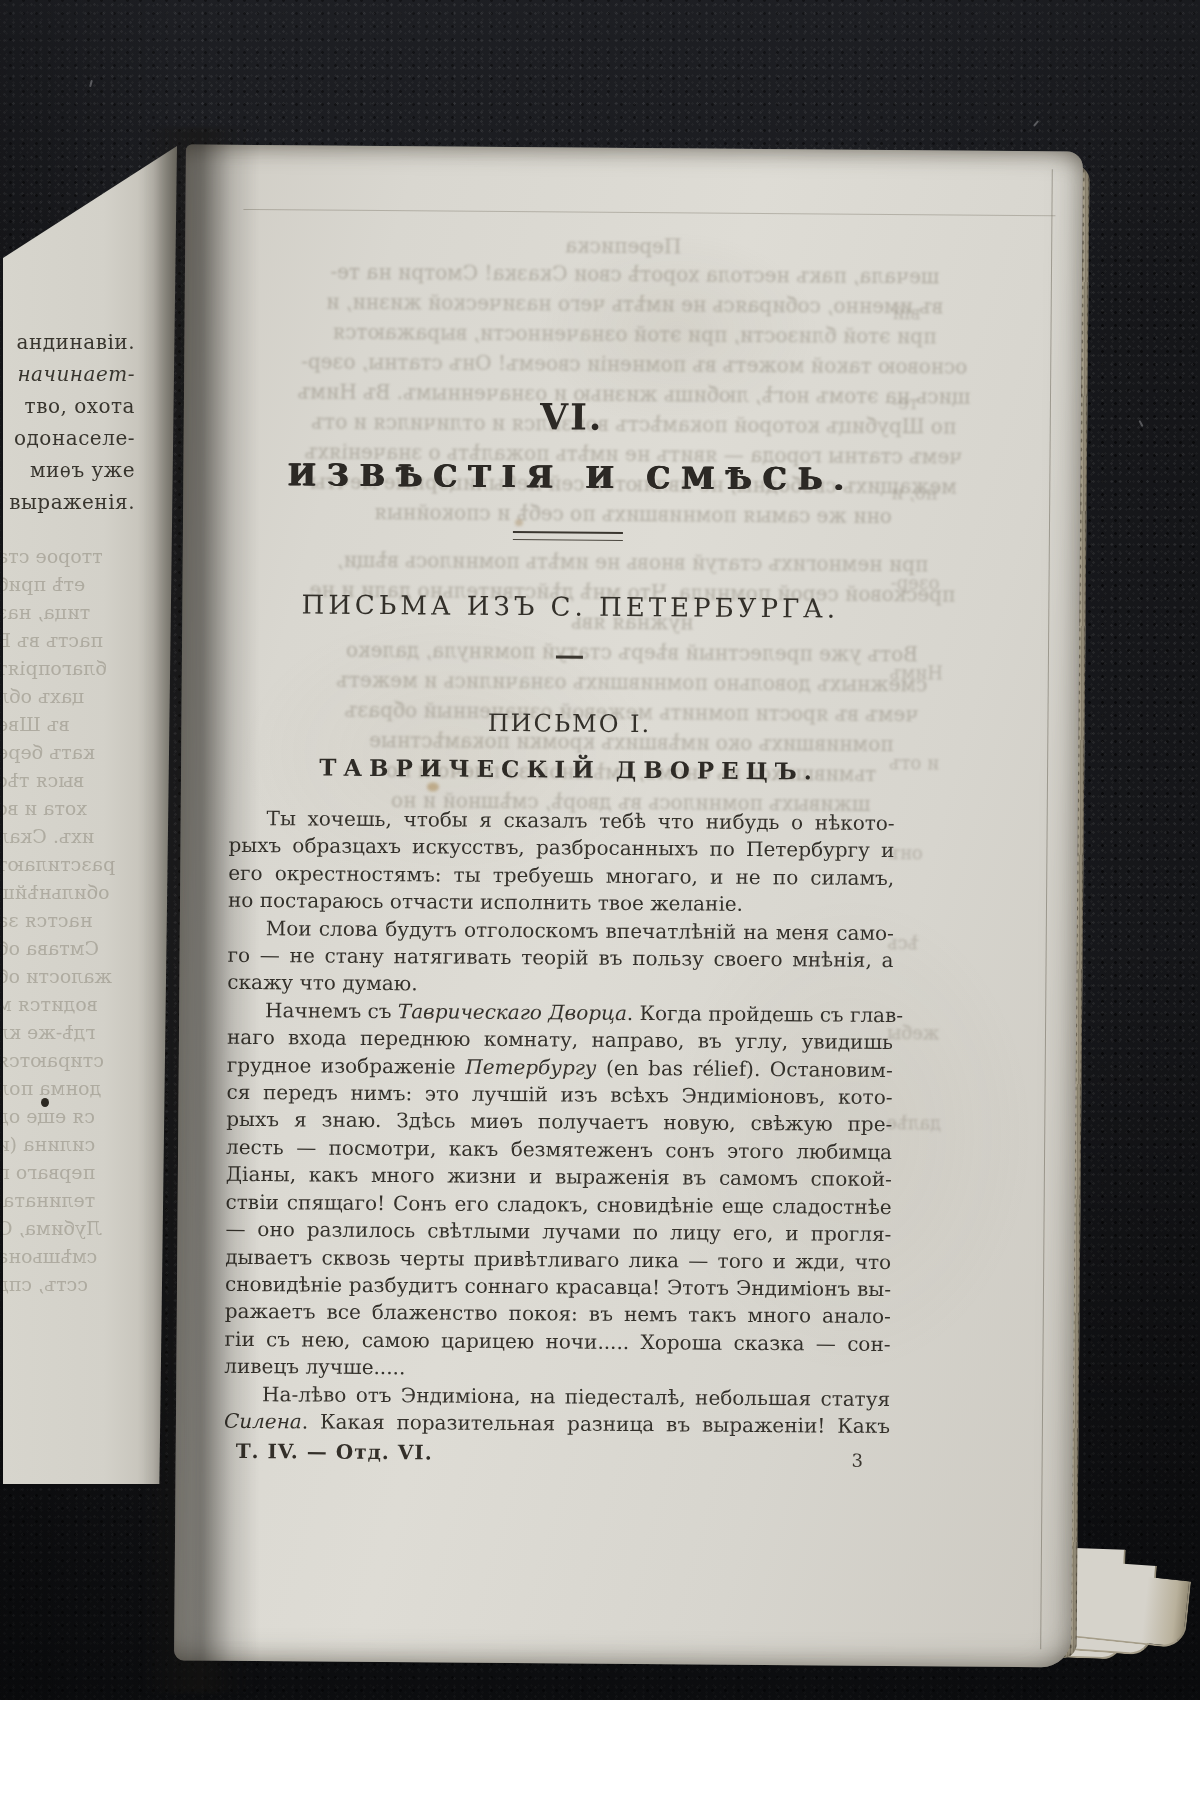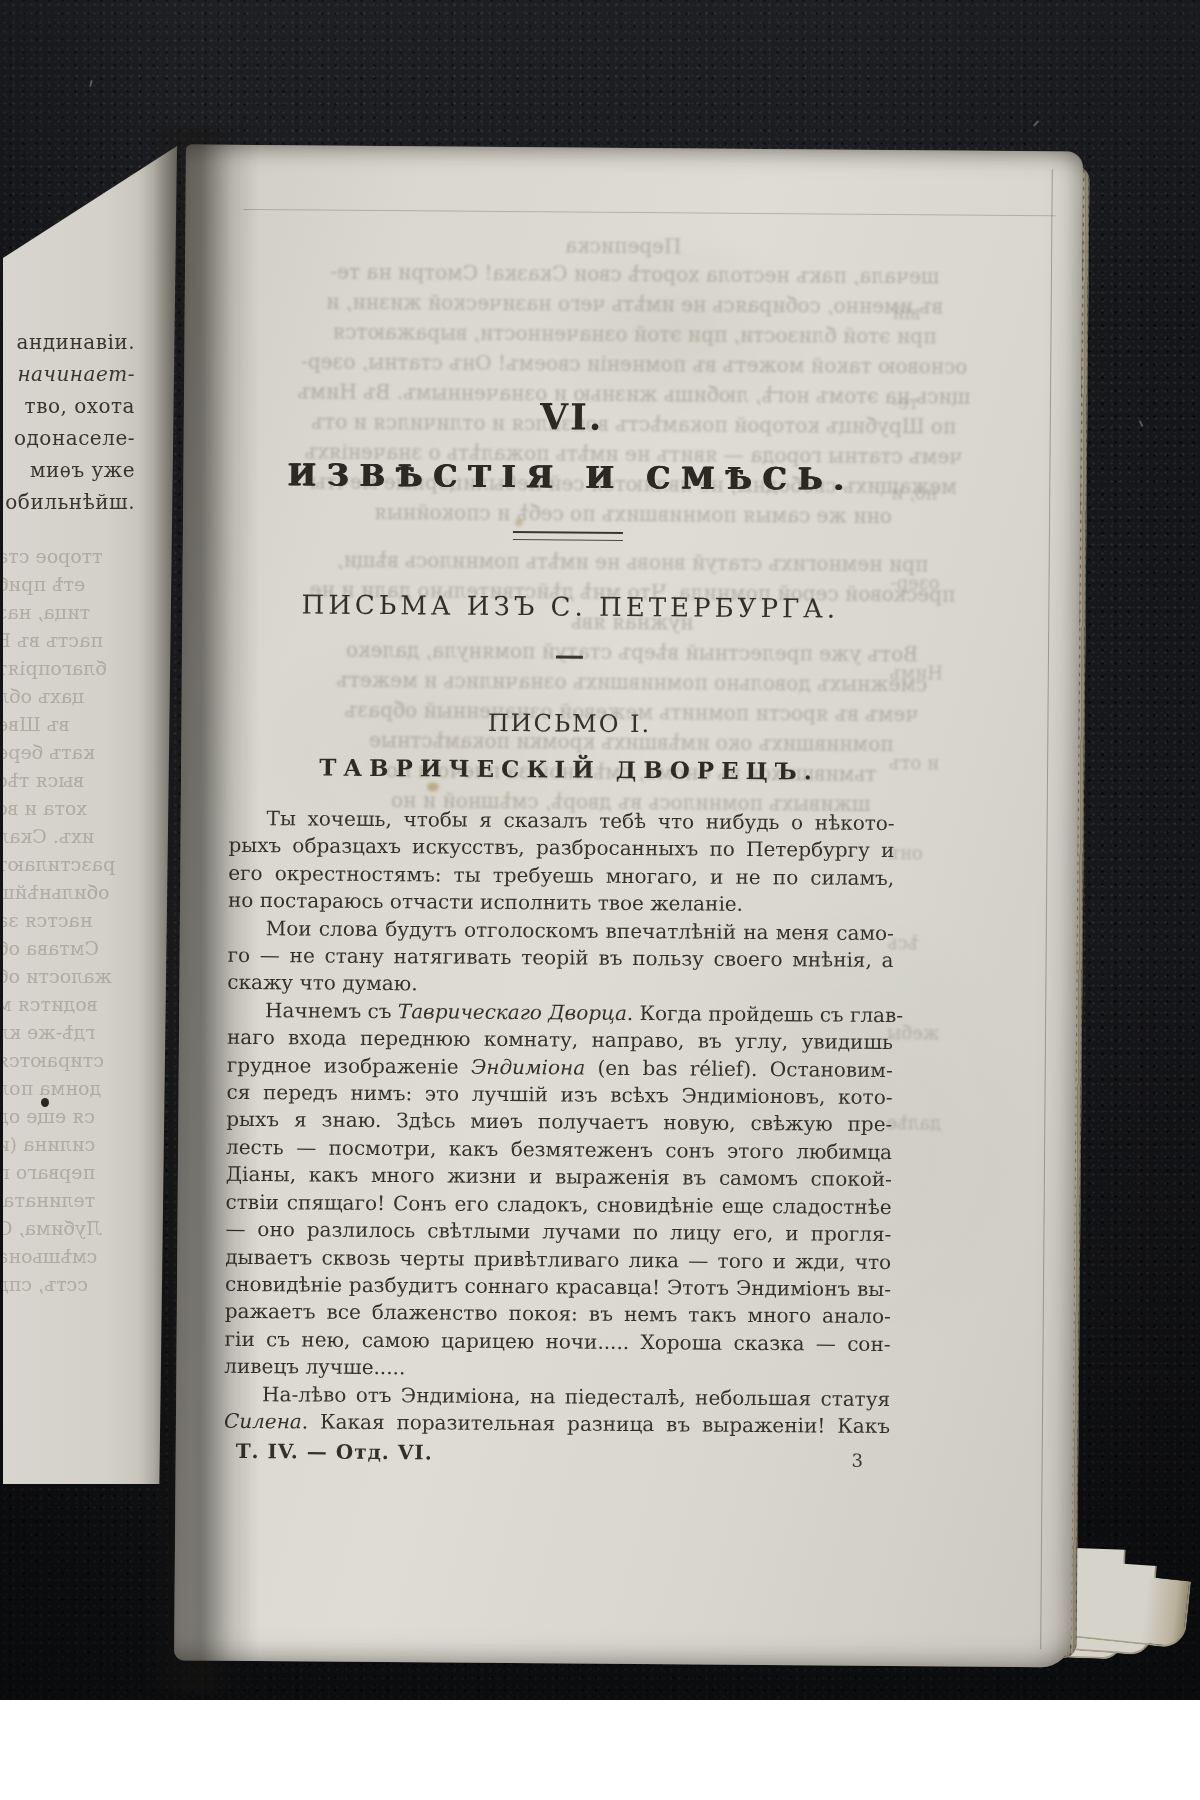--- a/index.html
+++ b/index.html
@@ -123,21 +123,21 @@
       <div class="fe-speck"></div>
     </div>
 
     <div class="left-page">
       <div id="lp-frags">
           <div class="lp-frag" style="top: 330px;">андинавіи.</div>
           <div class="lp-frag" style="top: 362px; font-style: italic;">начинает-</div>
           <div class="lp-frag" style="top: 394px; text-align: right;">тво, охота</div>
           <div class="lp-frag" style="top: 426px;">одонаселе-</div>
           <div class="lp-frag" style="top: 458px;">миѳъ уже</div>
-          <div class="lp-frag" style="top: 490px;">обильнѣйш.</div>
+          <div class="lp-frag" style="top: 490px;">выраженія.</div>
         </div>
       <div id="lp-faded">
           <div class="lp-faded" style="top: 545px;">тторое ста</div>
           <div class="lp-faded" style="top: 573px;">етѣ приб</div>
           <div class="lp-faded" style="top: 601px;">тица, наз</div>
           <div class="lp-faded" style="top: 629px;">пастъ въ Б</div>
           <div class="lp-faded" style="top: 657px;">благопріят</div>
           <div class="lp-faded" style="top: 685px;">цахъ обл</div>
           <div class="lp-faded" style="top: 713px;">въ Шве</div>
           <div class="lp-faded" style="top: 741px;">катъ бере</div>
@@ -218,21 +218,21 @@
       <div class="body-block" id="body-block">
           <div class="bline"><span class="ind"></span><span>Ты хочешь, чтобы я сказалъ тебѣ что нибудь о нѣкото-</span></div>
           <div class="bline"><span>рыхъ образцахъ искусствъ, разбросанныхъ по Петербургу и</span></div>
           <div class="bline"><span>его окрестностямъ: ты требуешь многаго, и не по силамъ,</span></div>
           <div class="bline plast"><span>но постараюсь отчасти исполнить твое желаніе.</span></div>
           <div class="bline"><span class="ind"></span><span>Мои слова будутъ отголоскомъ впечатлѣній на меня само-</span></div>
           <div class="bline"><span>го — не стану натягивать теорій въ пользу своего мнѣнія, а</span></div>
           <div class="bline plast"><span>скажу что думаю.</span></div>
           <div class="bline"><span class="ind"></span><span>Начнемъ съ </span><span class="it">Таврическаго Дворца</span><span>. Когда пройдешь съ глав-</span></div>
           <div class="bline"><span>наго входа переднюю комнату, направо, въ углу, увидишь</span></div>
-          <div class="bline"><span>грудное изображеніе </span><span class="it">Эндиміона</span><span> (en bas rélief). Остановим-</span></div>
+          <div class="bline"><span>грудное изображеніе </span><span class="it">Петербургу</span><span> (en bas rélief). Остановим-</span></div>
           <div class="bline"><span>ся передъ нимъ: это лучшій изъ всѣхъ Эндиміоновъ, кото-</span></div>
           <div class="bline"><span>рыхъ я знаю. Здѣсь миѳъ получаетъ новую, свѣжую пре-</span></div>
           <div class="bline"><span>лесть — посмотри, какъ безмятеженъ сонъ этого любимца</span></div>
           <div class="bline"><span>Діаны, какъ много жизни и выраженія въ самомъ спокой-</span></div>
           <div class="bline"><span>ствіи спящаго! Сонъ его сладокъ, сновидѣніе еще сладостнѣе</span></div>
           <div class="bline"><span>— оно разлилось свѣтлыми лучами по лицу его, и прогля-</span></div>
           <div class="bline"><span>дываетъ сквозь черты привѣтливаго лика — того и жди, что</span></div>
           <div class="bline"><span>сновидѣніе разбудитъ соннаго красавца! Этотъ Эндиміонъ вы-</span></div>
           <div class="bline"><span>ражаетъ все блаженство покоя: въ немъ такъ много анало-</span></div>
           <div class="bline"><span>гіи съ нею, самою царицею ночи..... Хороша сказка — сон-</span></div>

